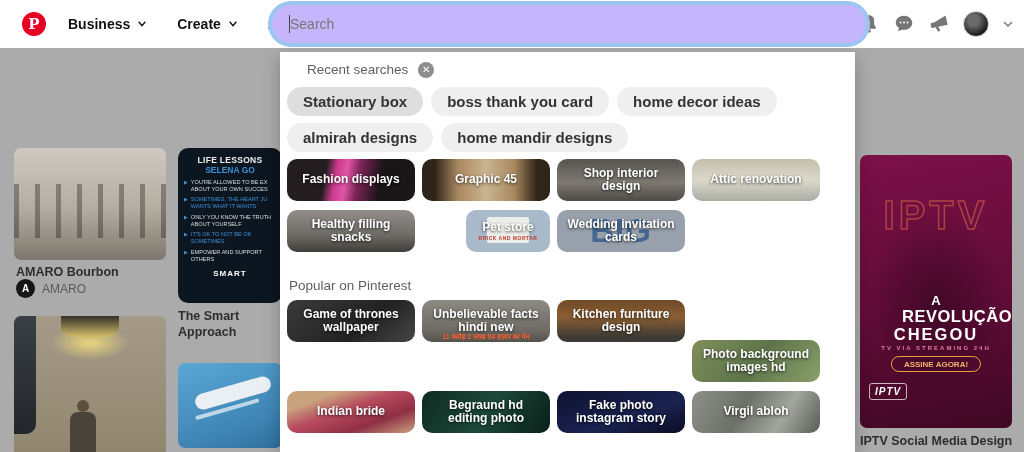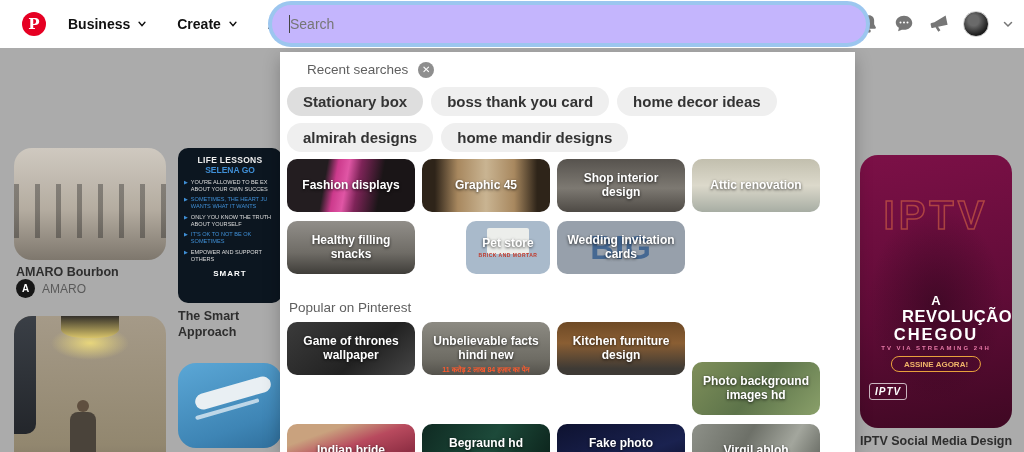--- a/index.html
+++ b/index.html
@@ -37,21 +37,21 @@
   .section-label{font-size:13.5px;color:#5f5f5f;}
   .close-btn{width:16px;height:16px;border-radius:50%;background:#8e8e8e;color:#fff;font-size:10px;
     display:flex;align-items:center;justify-content:center;cursor:pointer;line-height:1;}
   .chips{display:flex;flex-wrap:wrap;column-gap:8px;row-gap:7px;margin-top:9px;}
   .chip{background:#efefef;border-radius:16px;padding:6px 16px;font-size:15px;font-weight:700;color:#333;
     cursor:pointer;white-space:nowrap;}
   .chip.selected{background:#dedede;}
   .ideas-label{margin:12px 0 0 2px;}
   .popular-label{margin:26px 0 0 2px;}
   .tile-grid{display:grid;grid-template-columns:repeat(4,128px);column-gap:7px;row-gap:9px;margin-top:7px;}
-  .tile{height:53px;border-radius:10px;position:relative;display:flex;flex-direction:column;
+  .tile{height:42px;border-radius:10px;position:relative;display:flex;flex-direction:column;
     align-items:center;justify-content:center;cursor:pointer;overflow:hidden;padding:0 6px;box-sizing:border-box;}
   .tile-label{position:relative;z-index:2;color:#fff;font-weight:700;font-size:12px;line-height:1.12;
     text-align:center;text-shadow:0 1px 3px rgba(0,0,0,.75);}
   .tile-sub{position:relative;z-index:2;font-size:5px;font-weight:700;color:#c0392b;letter-spacing:.5px;
     margin-top:1px;text-shadow:none;}
   .tile-sub-hindi{position:absolute;bottom:1px;left:0;right:0;z-index:2;font-size:7px;font-weight:700;
     color:#ff5a2d;text-align:center;white-space:nowrap;overflow:hidden;}
   .big-bg{position:absolute;z-index:1;font-size:33px;font-weight:900;color:#315a8c;opacity:.8;letter-spacing:1px;}
   .petstore-bg{position:absolute;z-index:1;top:7px;left:50%;transform:translateX(-50%);
     width:42px;height:26px;background:#f2f2ee;border-radius:2px;opacity:.92;}
@@ -68,21 +68,21 @@
   .p2{background:linear-gradient(180deg,#8c8a82,#6e6c64 70%,#54524c);}
   .p3{background:linear-gradient(180deg,#6e4a26,#8a5e33 40%,#3e3a35 88%);}
   .p4{background:linear-gradient(130deg,#7f8f5a,#5d744a 50%,#8aa06a);margin-top:40px;}
   .p5{background:linear-gradient(160deg,#c9a27e 0 22%,#b84a5e 45%,#8f2f44 72%,#c9a27e);}
   .p6{background:linear-gradient(120deg,#0f2a22,#1d4a3a 50%,#0a1f18);}
   .p7{background:linear-gradient(160deg,#0e1230,#1a2250 60%,#0a0d24);}
   .p8{background:linear-gradient(120deg,#8e9189,#6d7068 40%,#a3a69d 70%,#595c55);}
 
   
   .feed{position:absolute;top:48px;left:0;width:1024px;height:404px;z-index:1;}
-  .pin-img{border-radius:18px;position:absolute;overflow:hidden;cursor:pointer;}
+  .pin-img{border-radius:7px;position:absolute;overflow:hidden;cursor:pointer;}
   .pin-title{position:absolute;font-size:12.5px;font-weight:700;color:#2e2e2e;cursor:pointer;
     white-space:nowrap;overflow:hidden;}
   .pin-account{position:absolute;display:flex;align-items:center;gap:7px;cursor:pointer;}
   .pin-account .name{font-size:12px;color:#5a5a5a;}
   .av-a{width:19px;height:19px;border-radius:50%;background:#161616;color:#fff;font-size:10px;font-weight:700;
     display:flex;align-items:center;justify-content:center;}
   
   .store{left:14px;top:100px;width:152px;height:112px;
     background:linear-gradient(180deg,#cfc9c0,#b4aca0 55%,#7e776d);}
   .store::after{content:"";position:absolute;left:0;right:0;top:32%;height:48%;opacity:.45;

